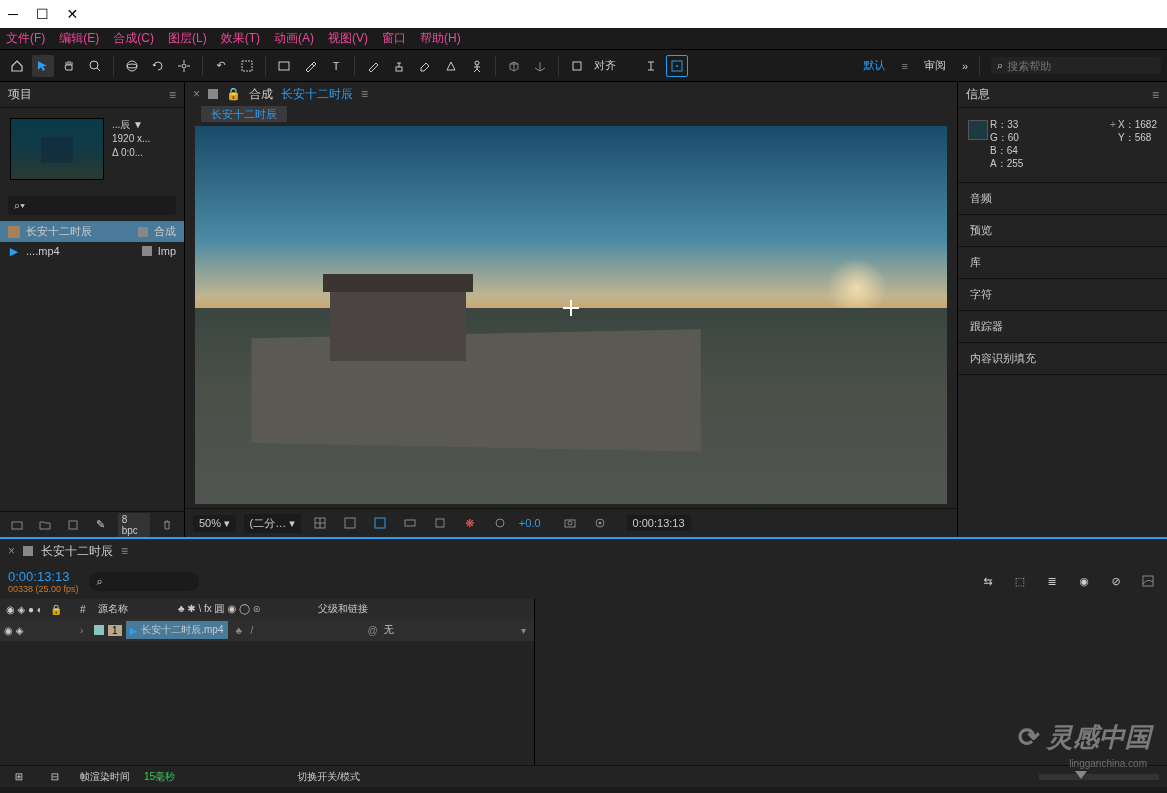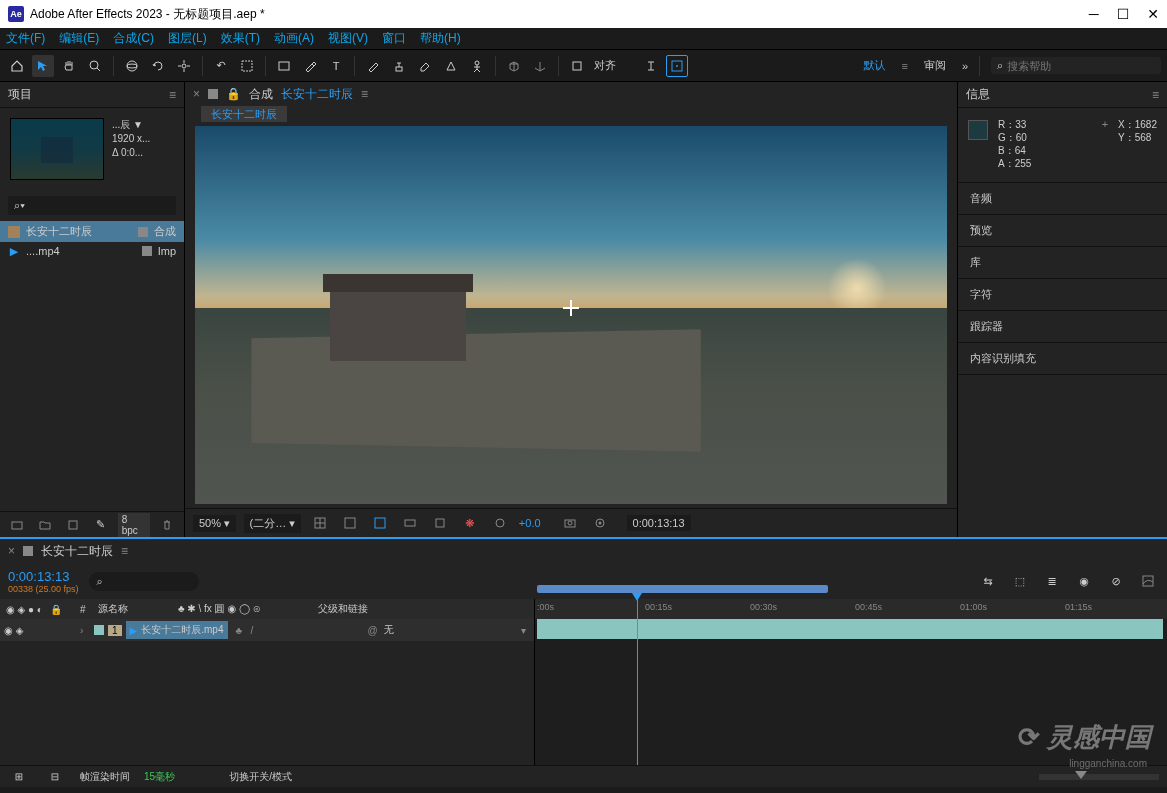--- a/index.html
+++ b/index.html
@@ -6,21 +6,21 @@
 body { background: #1b1b1b; color: #ccc; width: 1167px; height: 793px; overflow: hidden; font-size: 11px; }
 
 
 .title-bar { height: 28px; background: #fff; color: #000; display: flex; align-items: center; padding: 0 8px; justify-content: space-between; }
 .title-left { display: flex; align-items: center; gap: 6px; font-size: 12px; }
 .ae-logo { width: 16px; height: 16px; background: #2a2aa0; display: inline-flex; align-items: center; justify-content: center; color: #fff; font-size: 9px; font-weight: bold; border-radius: 2px; }
 .win-controls { display: flex; gap: 18px; font-size: 14px; }
 
 
 .menu-bar { height: 22px; background: #1b1b1b; display: flex; align-items: center; padding: 0 6px; gap: 14px; border-bottom: 1px solid #000; font-size: 12px; }
-.menu-bar span { color: #0ea5e9; }
+.menu-bar span { color: #ec4899; }
 
 
 .toolbar { height: 32px; background: #1b1b1b; border-bottom: 1px solid #000; display: flex; align-items: center; padding: 0 6px; gap: 4px; }
 .tool { width: 22px; height: 22px; display: inline-flex; align-items: center; justify-content: center; color: #ccc; border-radius: 2px; }
 .tool.active { background: #333; color: #2a9df4; }
 .tool-sep { width: 1px; height: 20px; background: #333; margin: 0 3px; }
 .toolbar-right { margin-left: auto; display: flex; align-items: center; gap: 8px; }
 .workspace-tab { color: #2a9df4; padding: 0 8px; }
 .search-box { display: flex; align-items: center; gap: 4px; background: #232323; padding: 2px 6px; border-radius: 3px; width: 170px; }
 .search-box input { background: transparent; border: none; color: #ccc; outline: none; font-size: 11px; }
@@ -66,21 +66,21 @@
 .crosshair::before, .crosshair::after { content: ""; position: absolute; background: #fff; }
 .crosshair::before { left: 7px; width: 2px; height: 16px; }
 .crosshair::after { top: 7px; height: 2px; width: 16px; }
 .comp-footer { height: 30px; background: #232323; display: flex; align-items: center; padding: 0 8px; gap: 8px; border-top: 1px solid #111; }
 .comp-footer select, .comp-footer .ctrl { background: #1b1b1b; color: #ccc; border: none; padding: 2px 6px; font-size: 11px; text-align: center; }
 .exposure { color: #2a9df4; }
 
 
 .right-panels { width: 210px; background: #232323; border-left: 1px solid #000; display: flex; flex-direction: column; font-size: 11px; }
 .info-panel { padding: 4px 0 10px 0; border-bottom: 1px solid #111; }
-.info-row { display: flex; padding: 6px 10px 2px 10px; gap: 10px; }
+.info-row { display: flex; padding: 6px 10px 2px 10px; gap: 2px; }
 .color-swatch { width: 20px; height: 20px; background: #1c3a40; border: 1px solid #555; margin-top: 2px; }
 .rgba-vals { line-height: 13px; font-size: 10px; flex: 1; }
 .xy-vals { line-height: 13px; font-size: 10px; }
 .right-section { padding: 8px 12px; border-bottom: 1px solid #111; }
 
 
 .timeline { height: 250px; background: #232323; border-top: 2px solid #2a9df4; display: flex; flex-direction: column; }
 .tl-tabs { height: 24px; display: flex; align-items: center; padding: 0 8px; gap: 8px; font-size: 12px; }
 .tl-tabs .x { color: #888; }
 .tl-header { height: 36px; display: flex; align-items: center; padding: 0 8px; gap: 10px; }
@@ -112,24 +112,20 @@
 .render-val { color: #3aca5a; }
 
 .watermark { position: absolute; right: 16px; bottom: 38px; font-size: 26px; color: rgba(255,255,255,0.4); font-style: italic; font-weight: bold; pointer-events: none; }
 .watermark-sub { position: absolute; right: 20px; bottom: 24px; font-size: 10px; color: rgba(255,255,255,0.35); pointer-events: none; }
 svg { display: block; }
 </style>
 </head>
 <body>
 
 <div class="title-bar">
-  <div class="title-left">
-    <span class="ae-logo">Ae</span>
-    <span>Adobe After Effects 2023 - 无标题项目.aep *</span>
-  </div>
   <div class="win-controls">
     <span>─</span>
     <span>☐</span>
     <span>✕</span>
   </div>
 </div>
 
 <div class="menu-bar">
   <span>文件(F)</span>
   <span>编辑(E)</span>
@@ -499,40 +495,27 @@
         <span class="c4a" style="margin-left:4px">
           <span style="color:#2a9df4">▶</span>
           <span>长安十二时辰.mp4</span>
         </span>
         <span style="width:140px;padding-left:8px;color:#888">♣&nbsp;&nbsp;&nbsp;/</span>
         <span style="color:#888">@</span>
         <span style="margin-left:6px">无</span>
         <span style="color:#888;margin-left:auto;padding-right:8px">▾</span>
       </div>
     </div>
-    <div class="tl-right">
-      <div class="work-area"></div>
-      <div class="tl-ruler">
-        <span class="tl-tick" style="left:2px">:00s</span>
-        <span class="tl-tick" style="left:110px">00:15s</span>
-        <span class="tl-tick" style="left:215px">00:30s</span>
-        <span class="tl-tick" style="left:320px">00:45s</span>
-        <span class="tl-tick" style="left:425px">01:00s</span>
-        <span class="tl-tick" style="left:530px">01:15s</span>
-      </div>
-      <div class="clip-bar"></div>
-      <div class="playhead"></div>
-    </div>
   </div>
   <div class="tl-footer">
     <span class="tool">⊞</span>
     <span class="tool">⊟</span>
     <span>帧渲染时间</span>
     <span class="render-val">15毫秒</span>
-    <span style="margin-left:40px">切换开关/模式</span>
+    <span style="margin-left:108px">切换开关/模式</span>
     <span style="margin-left:auto;width:120px;height:6px;background:#333;position:relative;display:inline-block">
         <span style="position:absolute;left:30%;top:-3px;border:6px solid transparent;border-top:8px solid #888"></span>
       </span>
   </div>
 </div>
 
 <div class="watermark"><span style="font-style:normal">⟳</span> <span>灵感中国</span></div>
 <div class="watermark-sub">lingganchina.com</div>
 
 </body></html>

